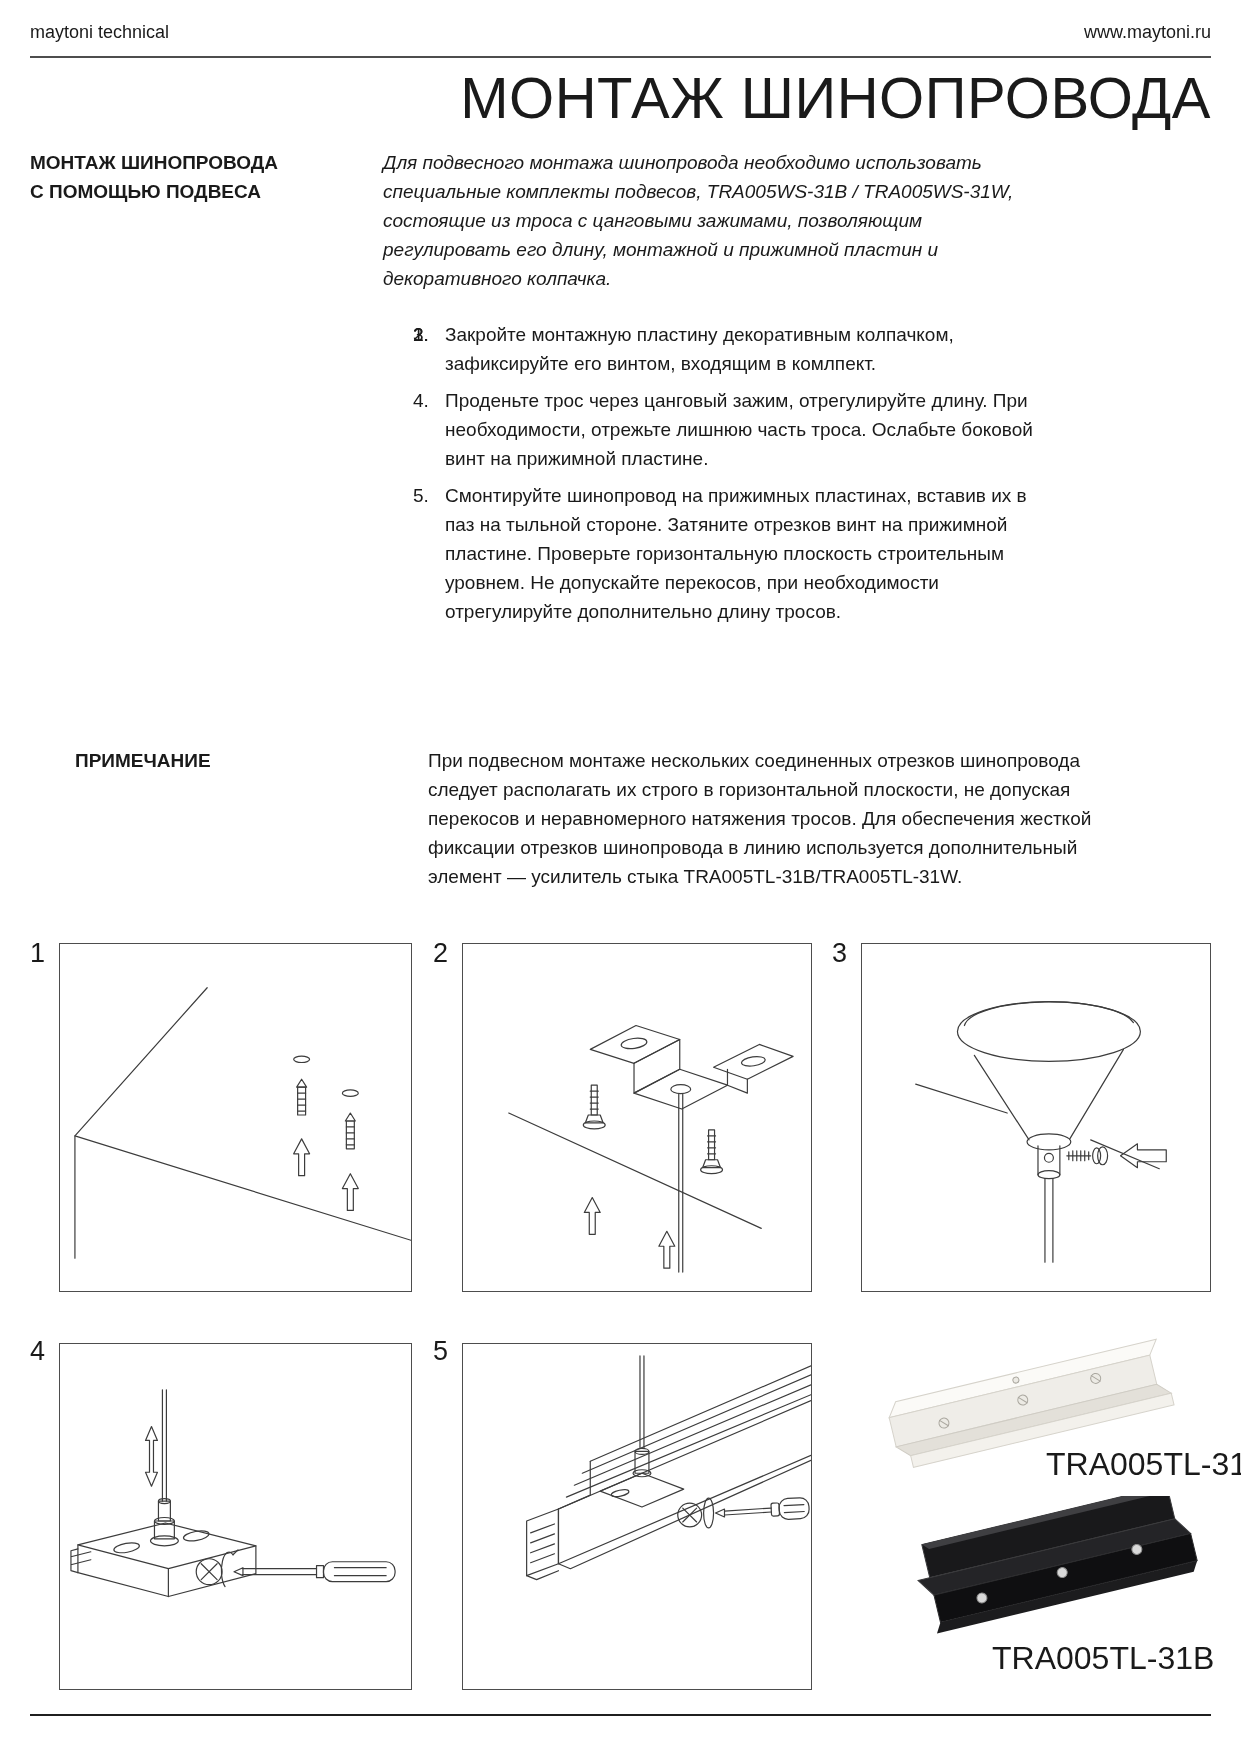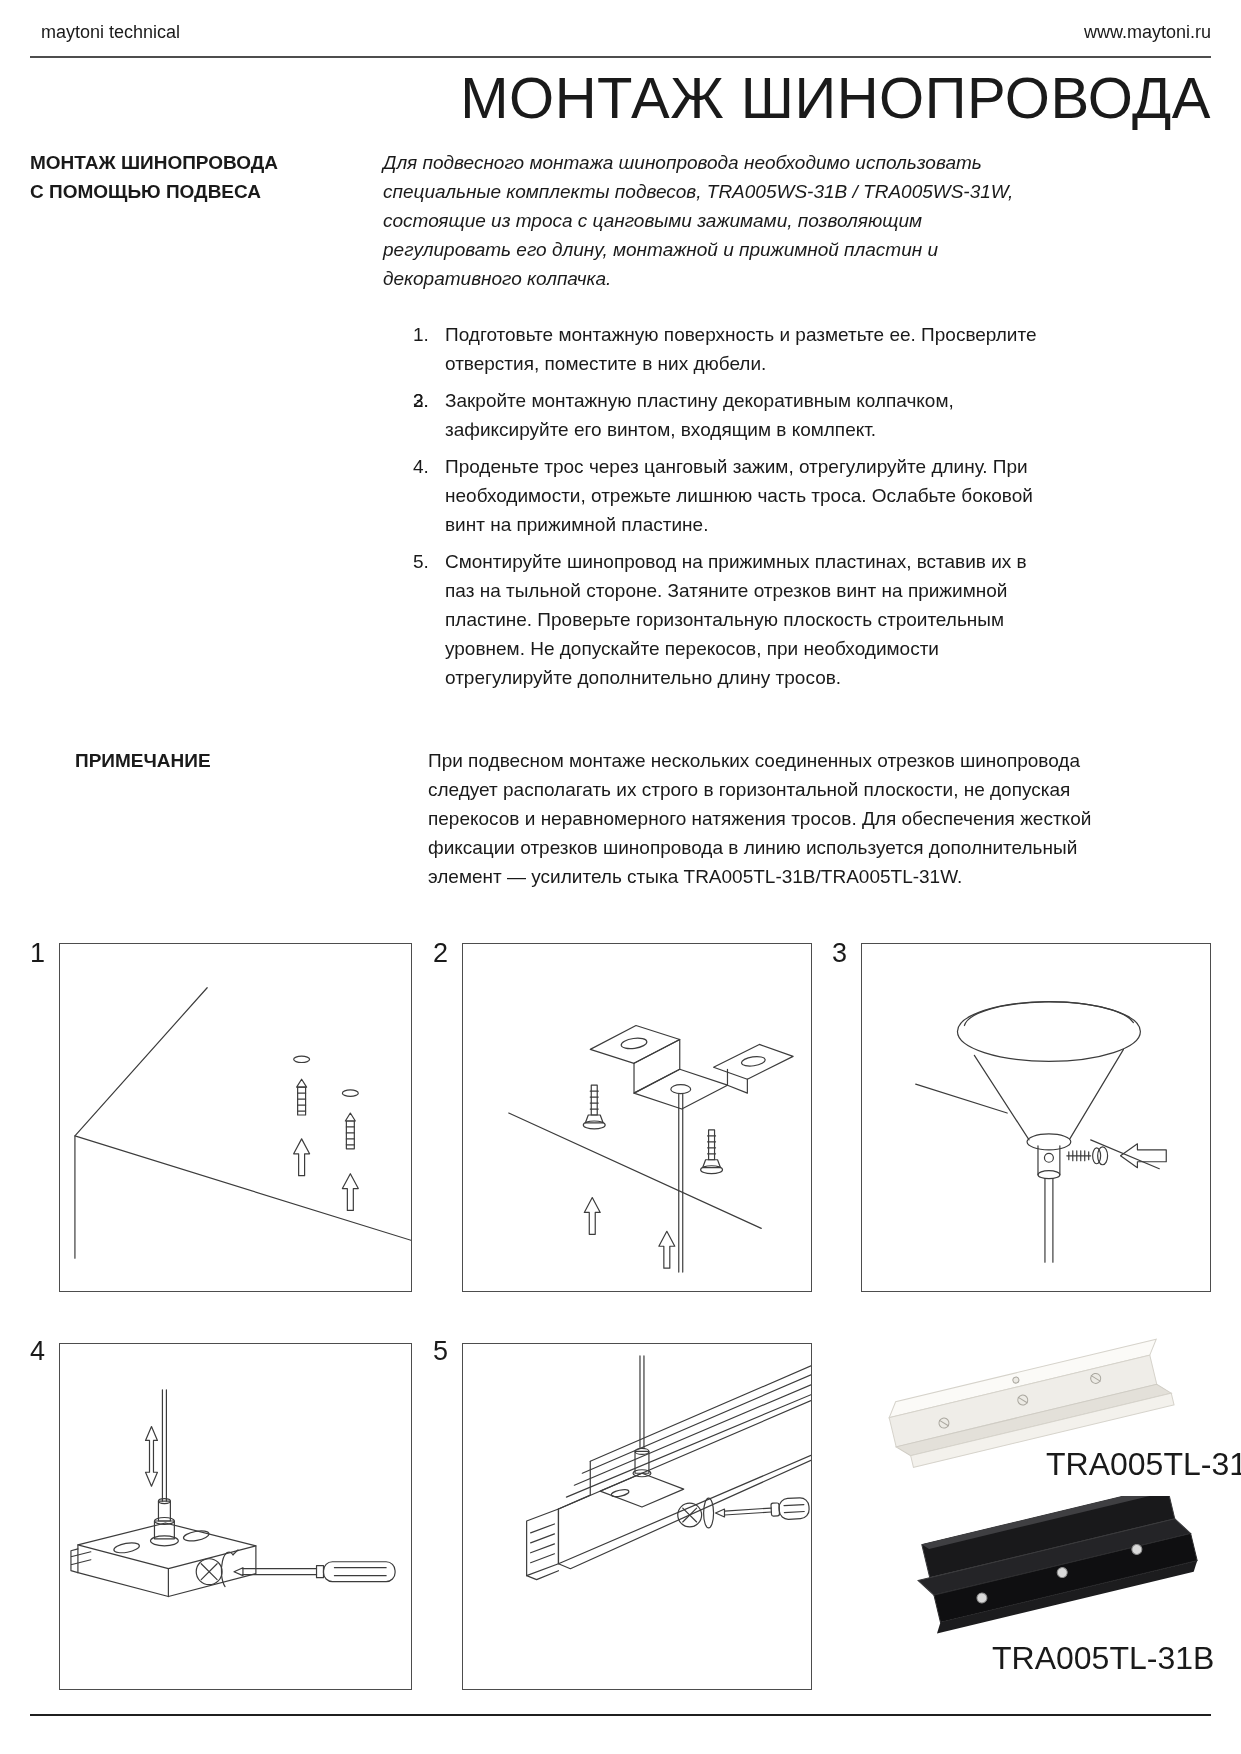--- a/index.html
+++ b/index.html
@@ -2,21 +2,21 @@
 <html><head>
 <meta charset="utf-8">
 <style>
   html,body{margin:0;padding:0;background:#ffffff;}
   .page{
     position:relative;width:1241px;height:1754px;background:#fff;overflow:hidden;
     font-family:"Liberation Sans", sans-serif;color:#1a1a1a;
   }
   
   .header{position:absolute;left:30px;right:30px;top:20px;display:flex;justify-content:space-between;
-    font-size:18px;line-height:24px;margin-left:11px;}
+    font-size:18px;line-height:24px;}
   .header-rule{position:absolute;left:30px;right:30px;top:56px;height:2px;background:#4d4d4d;}
   
   .doc-title{position:absolute;right:30px;top:68px;font-size:58px;line-height:1.05;letter-spacing:.5px;
     font-weight:400;white-space:nowrap;}
   
   .col-heading{position:absolute;left:30px;width:340px;font-size:19px;line-height:29px;font-weight:700;}
   .col-body{position:absolute;left:383px;width:668px;font-size:19px;line-height:29px;font-weight:400;}
   .sec-install{top:148px;}
   .sec-note{top:746px;margin-left:45px;}
   .intro{margin:0 0 27px 0;font-style:italic;}
@@ -47,21 +47,20 @@
 
   <div class="col-heading sec-install">
     <div>МОНТАЖ ШИНОПРОВОДА</div>
     <div>С ПОМОЩЬЮ ПОДВЕСА</div>
   </div>
   <div class="col-body sec-install">
     <p class="intro">Для подвесного монтажа шинопровода необходимо использовать специальные комплекты подвесов, TRA005WS-31B / TRA005WS-31W, состоящие из троса с цанговыми зажимами, позволяющим регулировать его длину, монтажной и прижимной пластин и декоративного колпачка.</p>
     <ol class="steps">
       <li class="step">
         <span class="step-num">1.</span>
-        <span>Подготовьте монтажную поверхность и разметьте ее. Просверлите отверстия, поместите в них дюбели.</span>
       </li>
       <li class="step">
         <span class="step-num">2.</span>
       </li>
       <li class="step">
         <span class="step-num">3.</span>
         <span>Закройте монтажную пластину декоративным колпачком, зафиксируйте его винтом, входящим в комлпект.</span>
       </li>
       <li class="step">
         <span class="step-num">4.</span>

